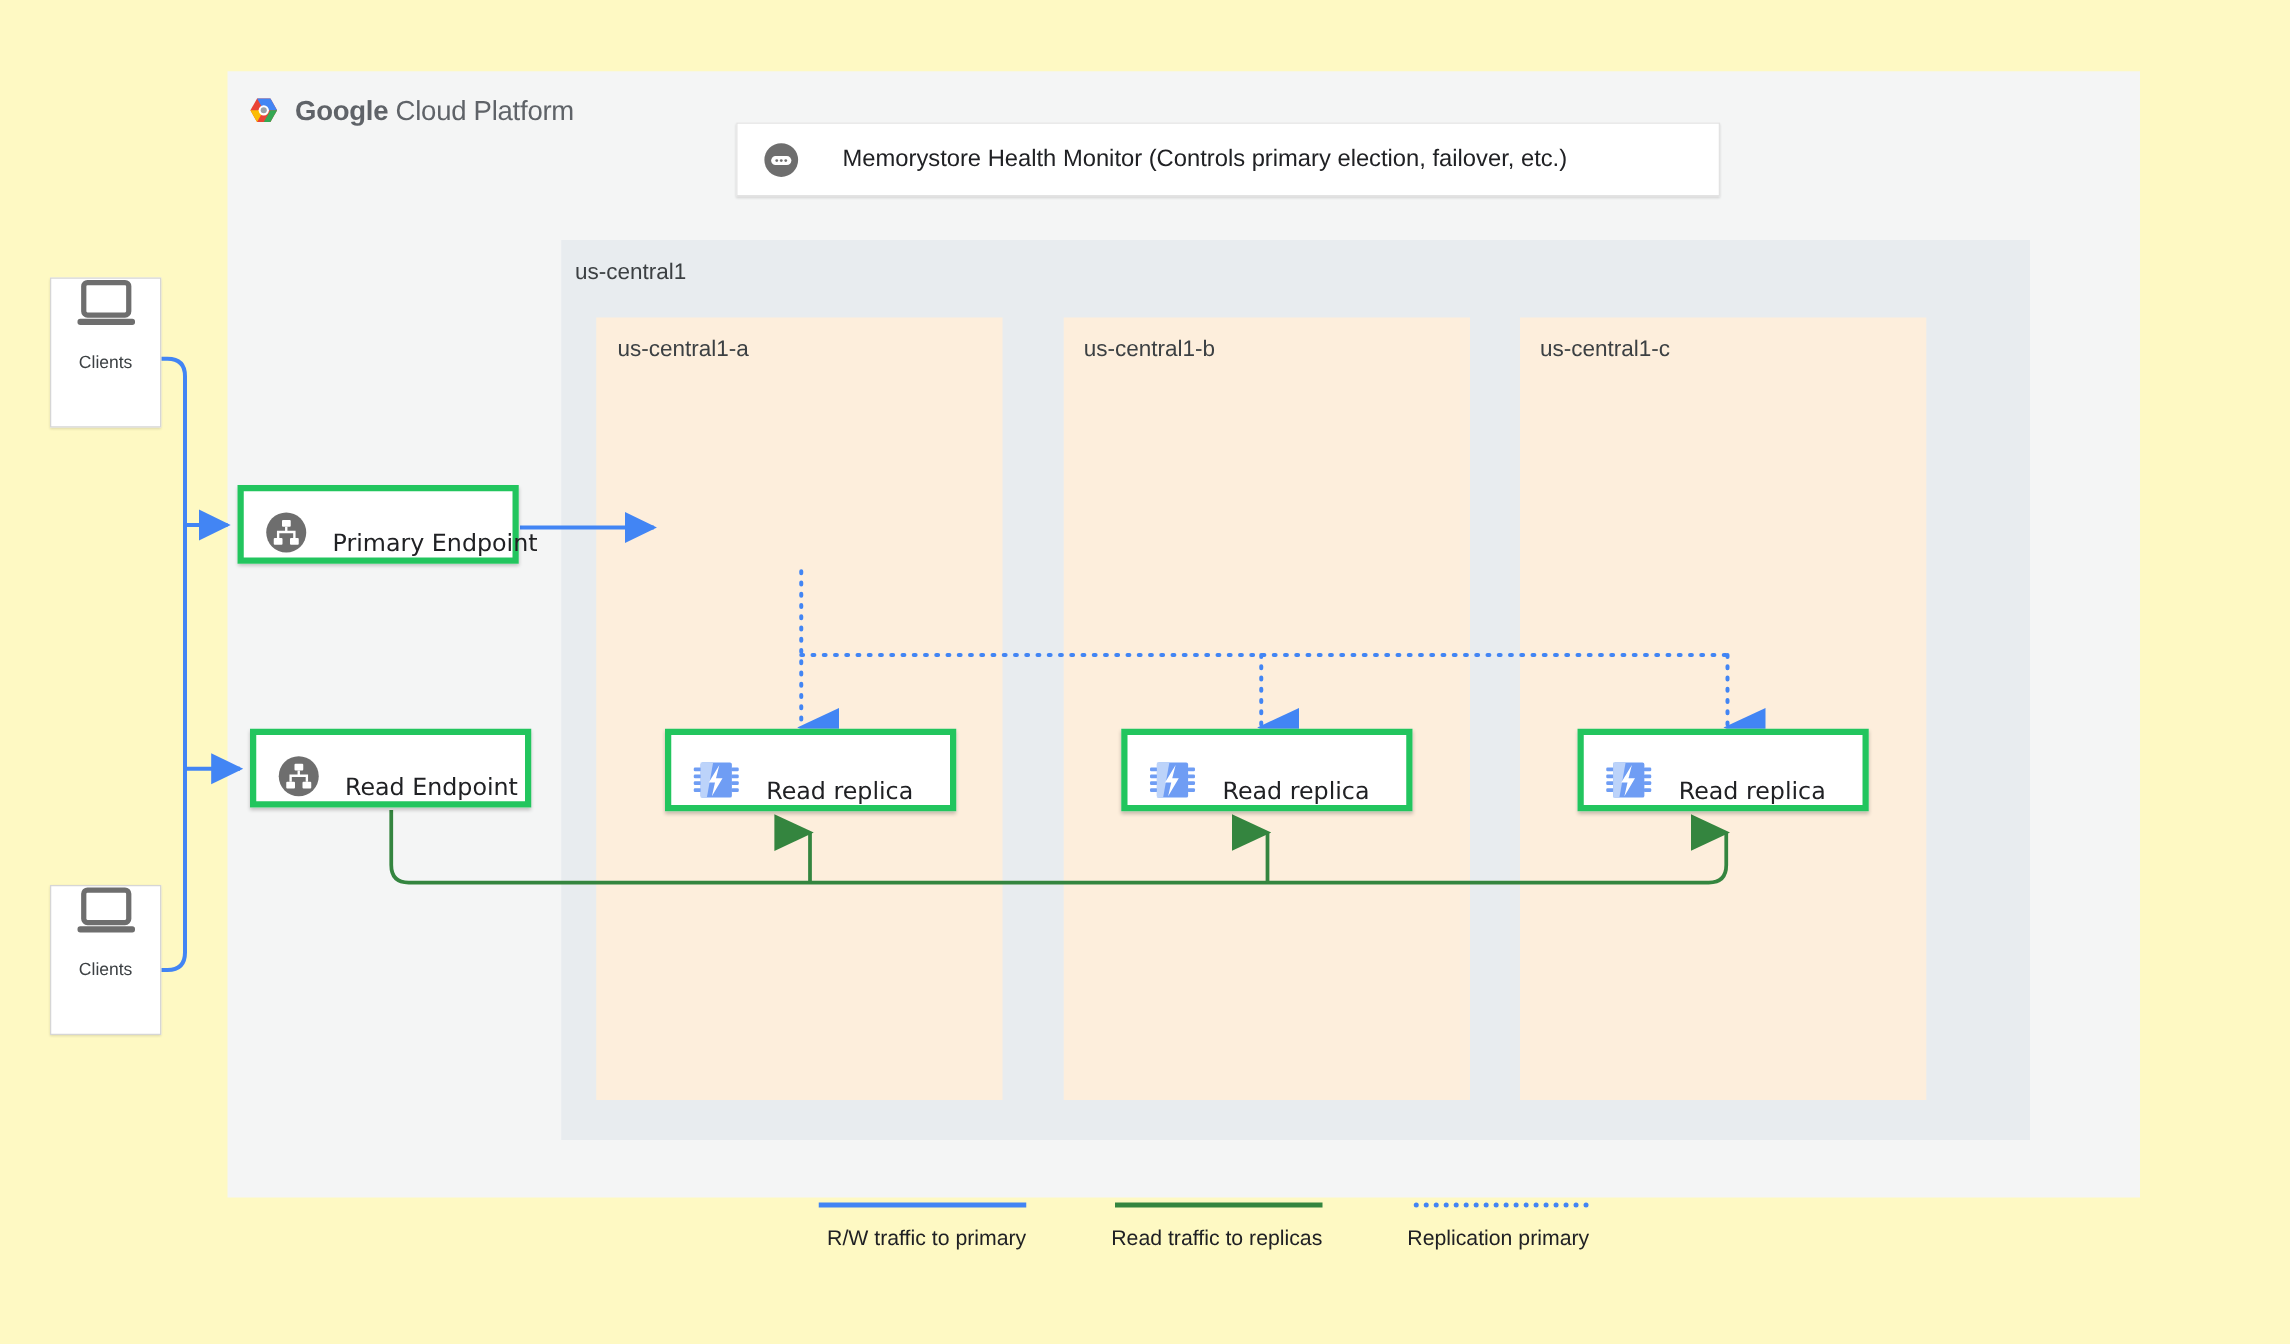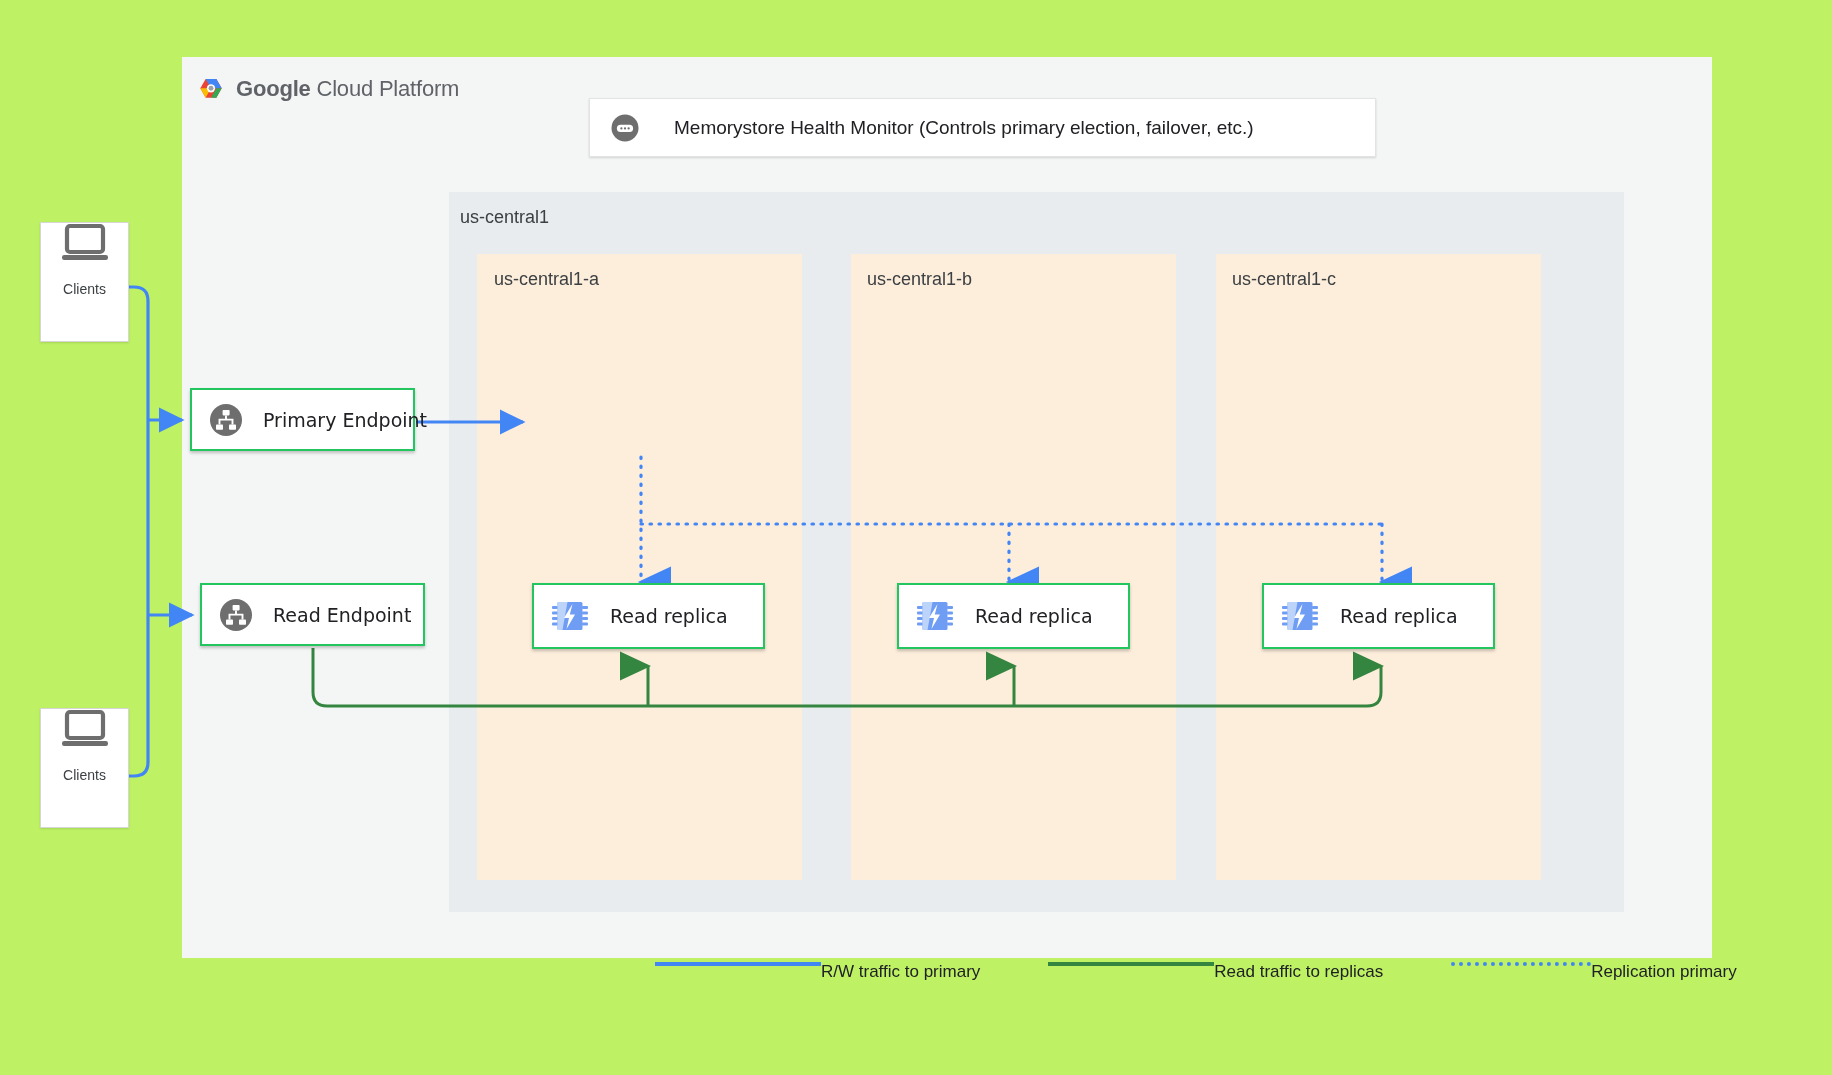--- a/index.html
+++ b/index.html
@@ -4,21 +4,21 @@
 <style>
   html, body {
     margin: 0; padding: 0;
     background: #ffffff;
     font-family: "Liberation Sans", sans-serif;
   }
   #root {
     position: relative;
     width: 1832px;
     height: 1075px;
-    background: #bef264;
+    background: #fef9c3;
     overflow: hidden;
   }
 
   
   .gcp-canvas {
     position: absolute;
     left: 182px; top: 57px;
     width: 1530px; height: 901px;
     background: #f4f5f5;
   }
@@ -84,23 +84,23 @@
     font-size: 18px; color: #3c4043;
   }
   .zone-label-a { left: 494px; }
   .zone-label-b { left: 867px; }
   .zone-label-c { left: 1232px; }
 
   
   .node {
     position: absolute;
     background: #ffffff;
-    border: 2px solid #22c55e;
+    border: 5px solid #22c55e;
     box-shadow: 0 2px 3px rgba(0,0,0,0.22);
-    display: flex; align-items: center;
+    display: flex; align-items: flex-end;
     box-sizing: border-box;
   }
   .node-icon { flex: 0 0 auto; display: block; }
   .node-label {
     font-size: 20px; color: #202124;
     white-space: nowrap;
     font-family: "DejaVu Sans", sans-serif;
   }
 
   
@@ -159,21 +159,21 @@
     width: 1832px; height: 1075px;
     pointer-events: none;
   }
 
   
   .legend {
     position: absolute;
     left: 655px; top: 962px;
     display: flex; align-items: flex-start; gap: 68px;
   }
-  .legend-item { display: flex; flex-direction: row; align-items: flex-start; }
+  .legend-item { display: flex; flex-direction: column; align-items: flex-end; }
   .legend-swatch { width: 166px; height: 4px; margin-bottom: 15px; }
   .legend-swatch.dotted {
     height: 0; border-top: 4px dotted #4285f4; width: 140px;
   }
   .legend-text { font-size: 17px; color: #202124; white-space: nowrap; }
 </style>
 </head>
 <body>
 
 <div id="root">

